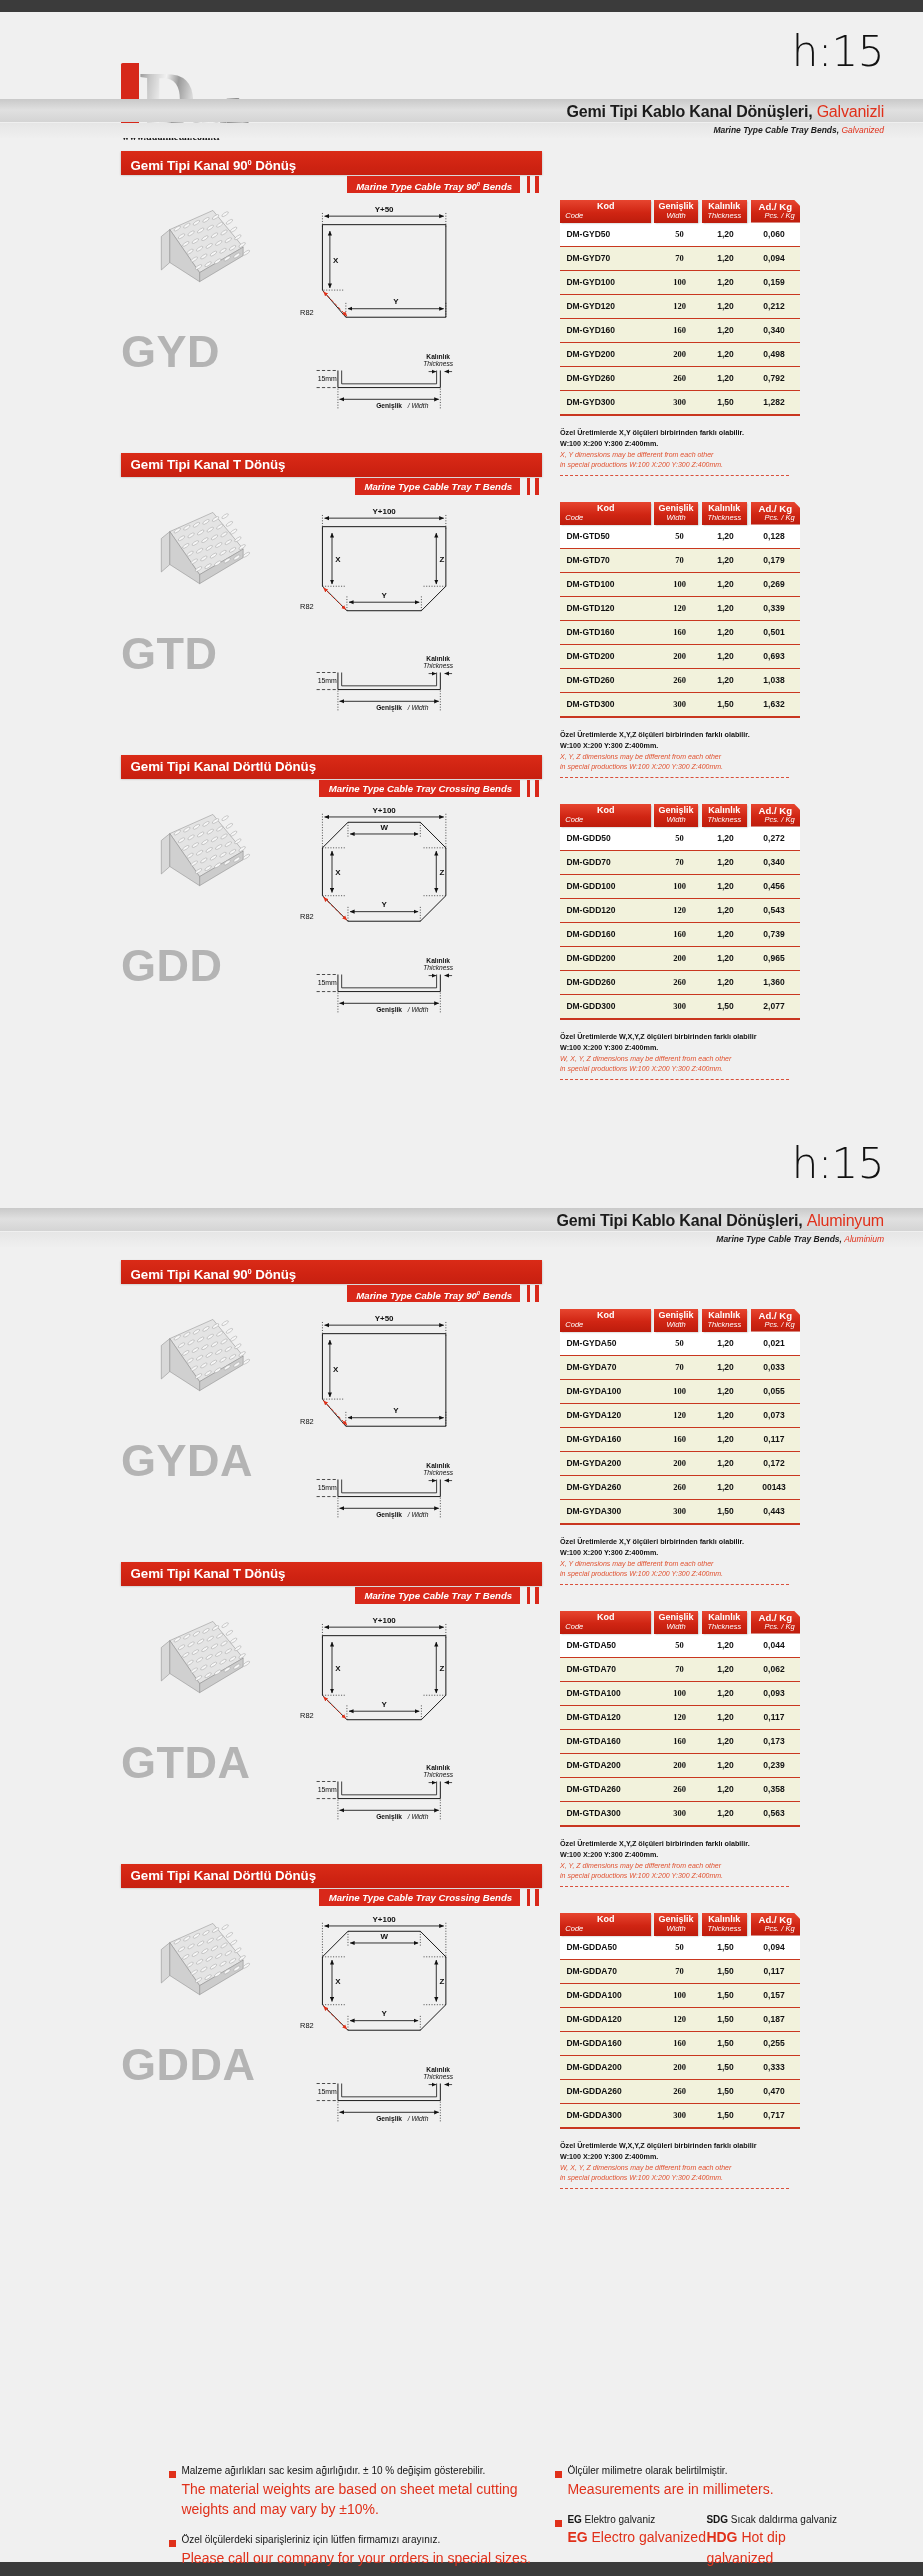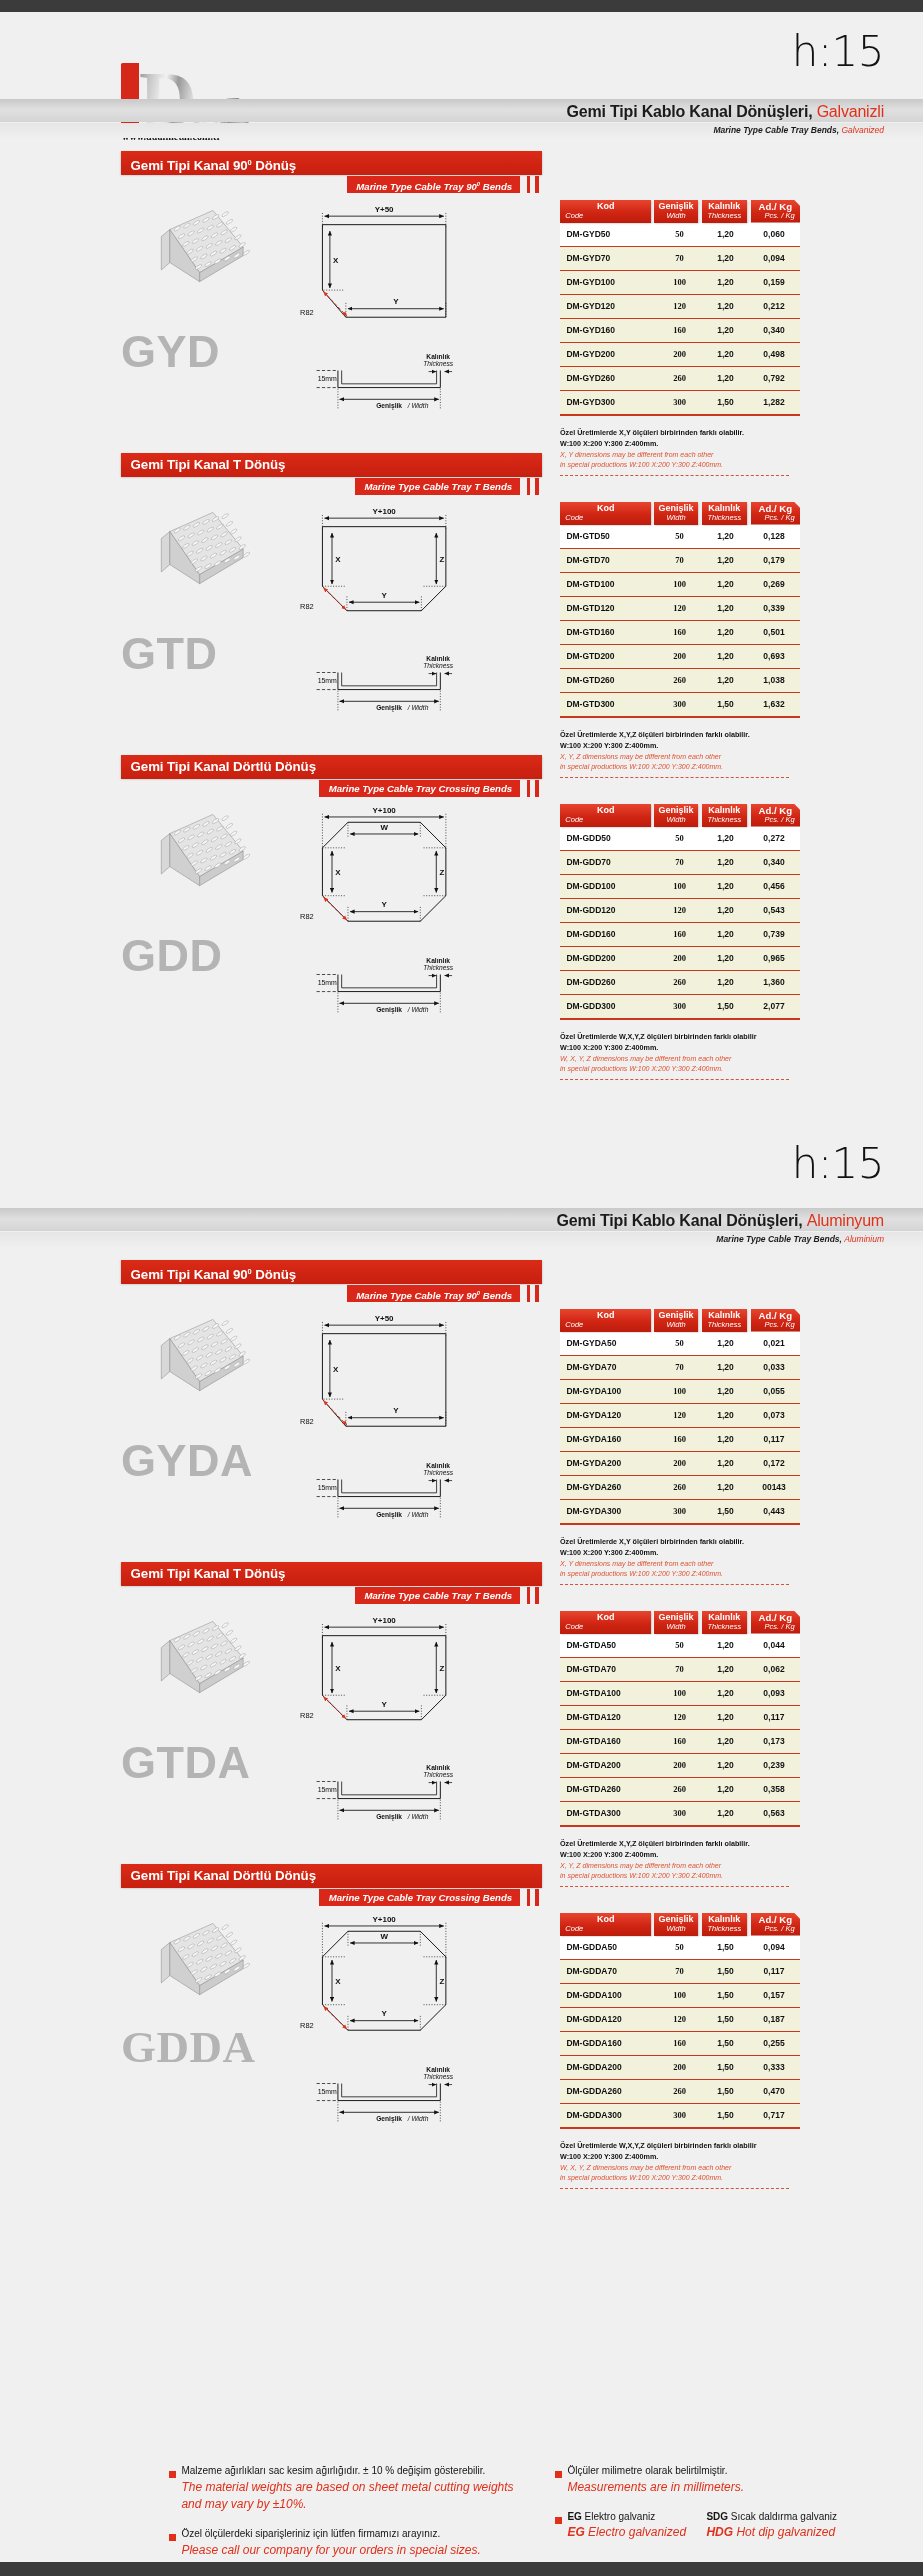--- a/index.html
+++ b/index.html
@@ -168,21 +168,21 @@
   .footer { position:absolute; left:0; right:0; bottom:18px; height:80px; }
   .fcol { position:absolute; top:0; }
   .fcol.left { left:159px; width:373px; }
   .fcol.right { left:545px; width:352px; }
   .fitem { position:relative; padding-left:22.4px; margin-bottom:14px; }
   .fbul {
     position:absolute; left:9.6px; top:7px; width:7px; height:7px;
     background:#e0301a;
   }
   .fitem .ftr { font-size:10px; color:#141414; line-height:1.45; }
-  .fitem .fen { font-size:12px; color:#e0301a; line-height:1.45;font-style:italic; }
+  .fitem .fen { font-size:14px; color:#e0301a; line-height:1.45; }
   .abbr-grid { display:flex; gap:0; }
   .abbr-col { width:139px; }
   .abbr-col .ftr b, .abbr-col .fen b { font-weight:bold; }
 
   svg { display:block; overflow:visible; }
   .dimtext { font-family:"Liberation Sans",sans-serif; font-size:15px; font-weight:bold; fill:#111; }
   .dimtext-s { font-family:"Liberation Sans",sans-serif; font-size:13px; fill:#111; }
   .r82 { font-family:"Liberation Sans",sans-serif; font-size:14px; fill:#111; }
   .lbl-tr { font-family:"Liberation Sans",sans-serif; font-size:12.5px; font-weight:bold; fill:#111; }
   .lbl-en { font-family:"Liberation Sans",sans-serif; font-size:12.5px; font-style:italic; fill:#111; }
@@ -723,21 +723,21 @@
                   <text x="258" y="139" text-anchor="start" class="dimtext">Z</text>
                   <line x1="86" y1="226" x2="86" y2="196" stroke="#111" stroke-width="1.3" stroke-dasharray="2 3"></line>
                   <line x1="222" y1="226" x2="222" y2="196" stroke="#111" stroke-width="1.3" stroke-dasharray="2 3"></line>
                   <line x1="90" y1="208" x2="218" y2="208" stroke="#111" stroke-width="1.6" marker-start="url(#ah-s)" marker-end="url(#ah-e)"></line>
                   <text x="154" y="200" text-anchor="middle" class="dimtext">Y</text>
                   <line x1="40" y1="181" x2="84" y2="224" stroke="#e03018" stroke-width="1.8" stroke-dasharray="6 4" marker-start="url(#rh-s)" marker-end="url(#rh-e)"></line>
                   <text x="-4" y="222" class="r82">R82</text>
                 </g>
               </svg>
             </div>
-            <div class="code-word" style="left: 0px; top: 126px;">GDD</div>
+            <div class="code-word" style="left: 0px; top: 136px;">GDD</div>
             <div class="thick-legend" style="left: 186px; top: 149px;">
               <svg width="160" height="59" viewBox="0 0 300 110">
                 <defs>
                   <marker id="ah-e" markerWidth="9" markerHeight="9" refX="8.5" refY="4.5" orient="auto" markerUnits="userSpaceOnUse">
                     <path d="M0,0.6 L9,4.5 L0,8.4 Z" fill="#111"></path>
                   </marker>
                   <marker id="ah-s" markerWidth="9" markerHeight="9" refX="0.5" refY="4.5" orient="auto" markerUnits="userSpaceOnUse">
                     <path d="M9,0.6 L0,4.5 L9,8.4 Z" fill="#111"></path>
                   </marker>
                   <marker id="rh-e" markerWidth="9" markerHeight="9" refX="8.5" refY="4.5" orient="auto" markerUnits="userSpaceOnUse">
@@ -1365,21 +1365,21 @@
                   <text x="258" y="139" text-anchor="start" class="dimtext">Z</text>
                   <line x1="86" y1="226" x2="86" y2="196" stroke="#111" stroke-width="1.3" stroke-dasharray="2 3"></line>
                   <line x1="222" y1="226" x2="222" y2="196" stroke="#111" stroke-width="1.3" stroke-dasharray="2 3"></line>
                   <line x1="90" y1="208" x2="218" y2="208" stroke="#111" stroke-width="1.6" marker-start="url(#ah-s)" marker-end="url(#ah-e)"></line>
                   <text x="154" y="200" text-anchor="middle" class="dimtext">Y</text>
                   <line x1="40" y1="181" x2="84" y2="224" stroke="#e03018" stroke-width="1.8" stroke-dasharray="6 4" marker-start="url(#rh-s)" marker-end="url(#rh-e)"></line>
                   <text x="-4" y="222" class="r82">R82</text>
                 </g>
               </svg>
             </div>
-            <div class="code-word" style="left: 0px; top: 108px; font-family: Liberation Serif, serif;">GDDA</div>
+            <div class="code-word" style="left: 0px; top: 126px;">GDDA</div>
             <div class="thick-legend" style="left: 186px; top: 149px;">
               <svg width="160" height="59" viewBox="0 0 300 110">
                 <defs>
                   <marker id="ah-e" markerWidth="9" markerHeight="9" refX="8.5" refY="4.5" orient="auto" markerUnits="userSpaceOnUse">
                     <path d="M0,0.6 L9,4.5 L0,8.4 Z" fill="#111"></path>
                   </marker>
                   <marker id="ah-s" markerWidth="9" markerHeight="9" refX="0.5" refY="4.5" orient="auto" markerUnits="userSpaceOnUse">
                     <path d="M9,0.6 L0,4.5 L9,8.4 Z" fill="#111"></path>
                   </marker>
                   <marker id="rh-e" markerWidth="9" markerHeight="9" refX="8.5" refY="4.5" orient="auto" markerUnits="userSpaceOnUse">

